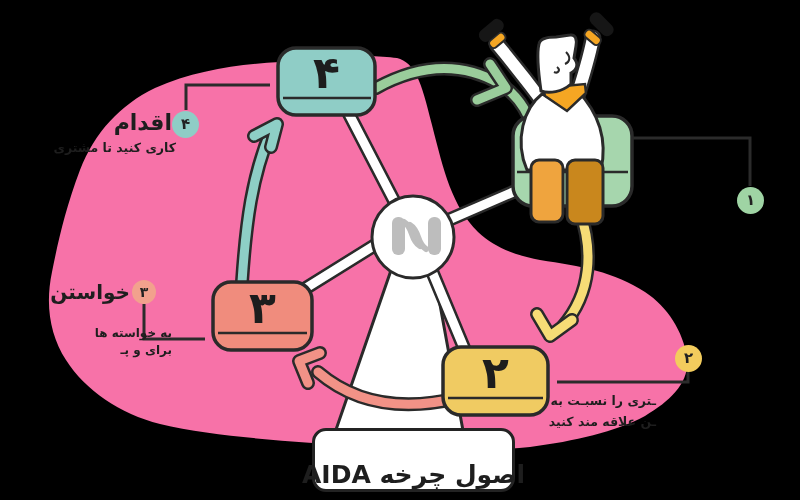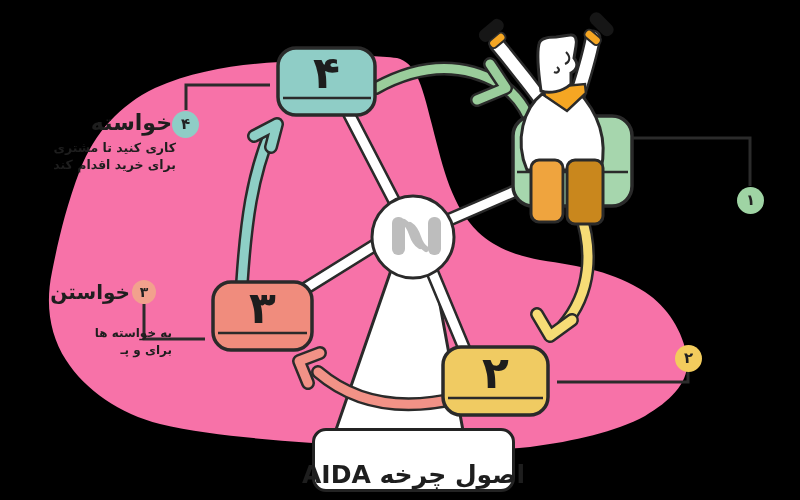--- a/index.html
+++ b/index.html
@@ -163,30 +163,33 @@
 
   <div class="abs num-big" style="left:278px;top:48px;width:97px;height:50px;">۴</div>
   <div class="abs num-big" style="left:443px;top:348px;width:105px;height:50px;">۲</div>
   <div class="abs num-big" style="left:213px;top:283px;width:99px;height:50px;">۳</div>
 
   <div class="abs callout-circle" style="left:172px;top:111px;width:27px;height:27px;background:#8FCDC6;">۴</div>
   <div class="abs callout-circle" style="left:737px;top:187px;width:27px;height:27px;background:#9FD4A4;">۱</div>
   <div class="abs callout-circle" style="left:675px;top:345px;width:27px;height:27px;background:#F3CC5D;">۲</div>
   <div class="abs callout-circle" style="left:132px;top:280px;width:24px;height:24px;background:#F2A18D;font-size:14px;">۳</div>
 
-  <div class="abs lbl" style="right:628px;top:110px;font-size:22px;">خواسته</div>
+  <div class="abs lbl" style="right:628px;top:110px;font-size:22px;">اقدام</div>
   <div class="abs desc" style="right:624px;top:139px;">
     <div>کاری کنید تا مشتری</div>
-    <div>برای خرید اقدام کند</div>
   </div>
 
   <div class="abs lbl" style="right:670px;top:280px;font-size:20px;padding-left:16px;">خواستن</div>
   <div class="abs desc" style="right:628px;top:325px;font-size:12px;">
     <div>به خواسته ها</div>
     <div>برای و پـ</div>
   </div>
 
+  <div class="abs desc" style="right:144px;top:390px;line-height:21px;">
+    <div>ـتری را نسبـت به</div>
+    <div>ـن علاقه مند کنید</div>
+  </div>
 
   <div class="abs title-box">
     <span>اصول چرخه AIDA</span>
   </div>
 
 </div>
 
 </body></html>

